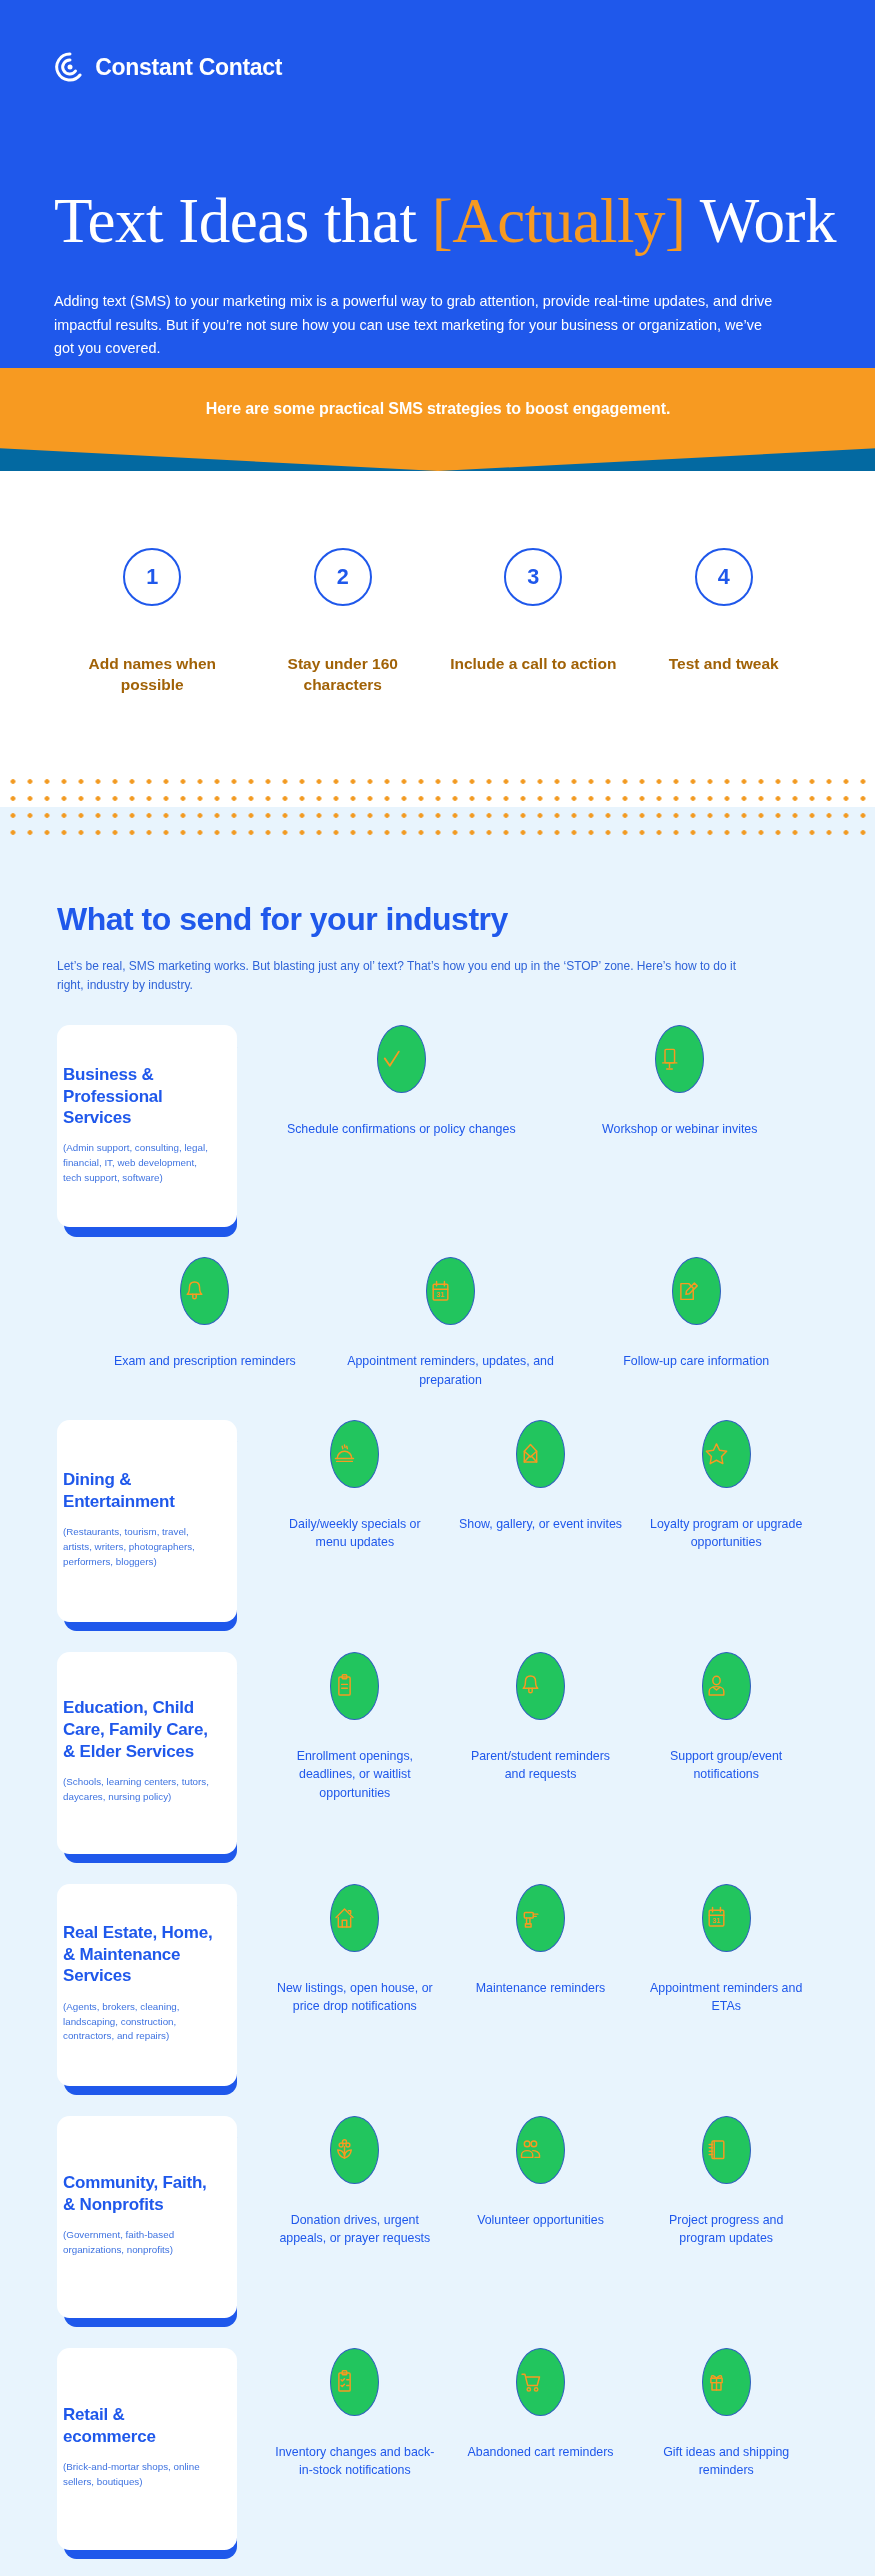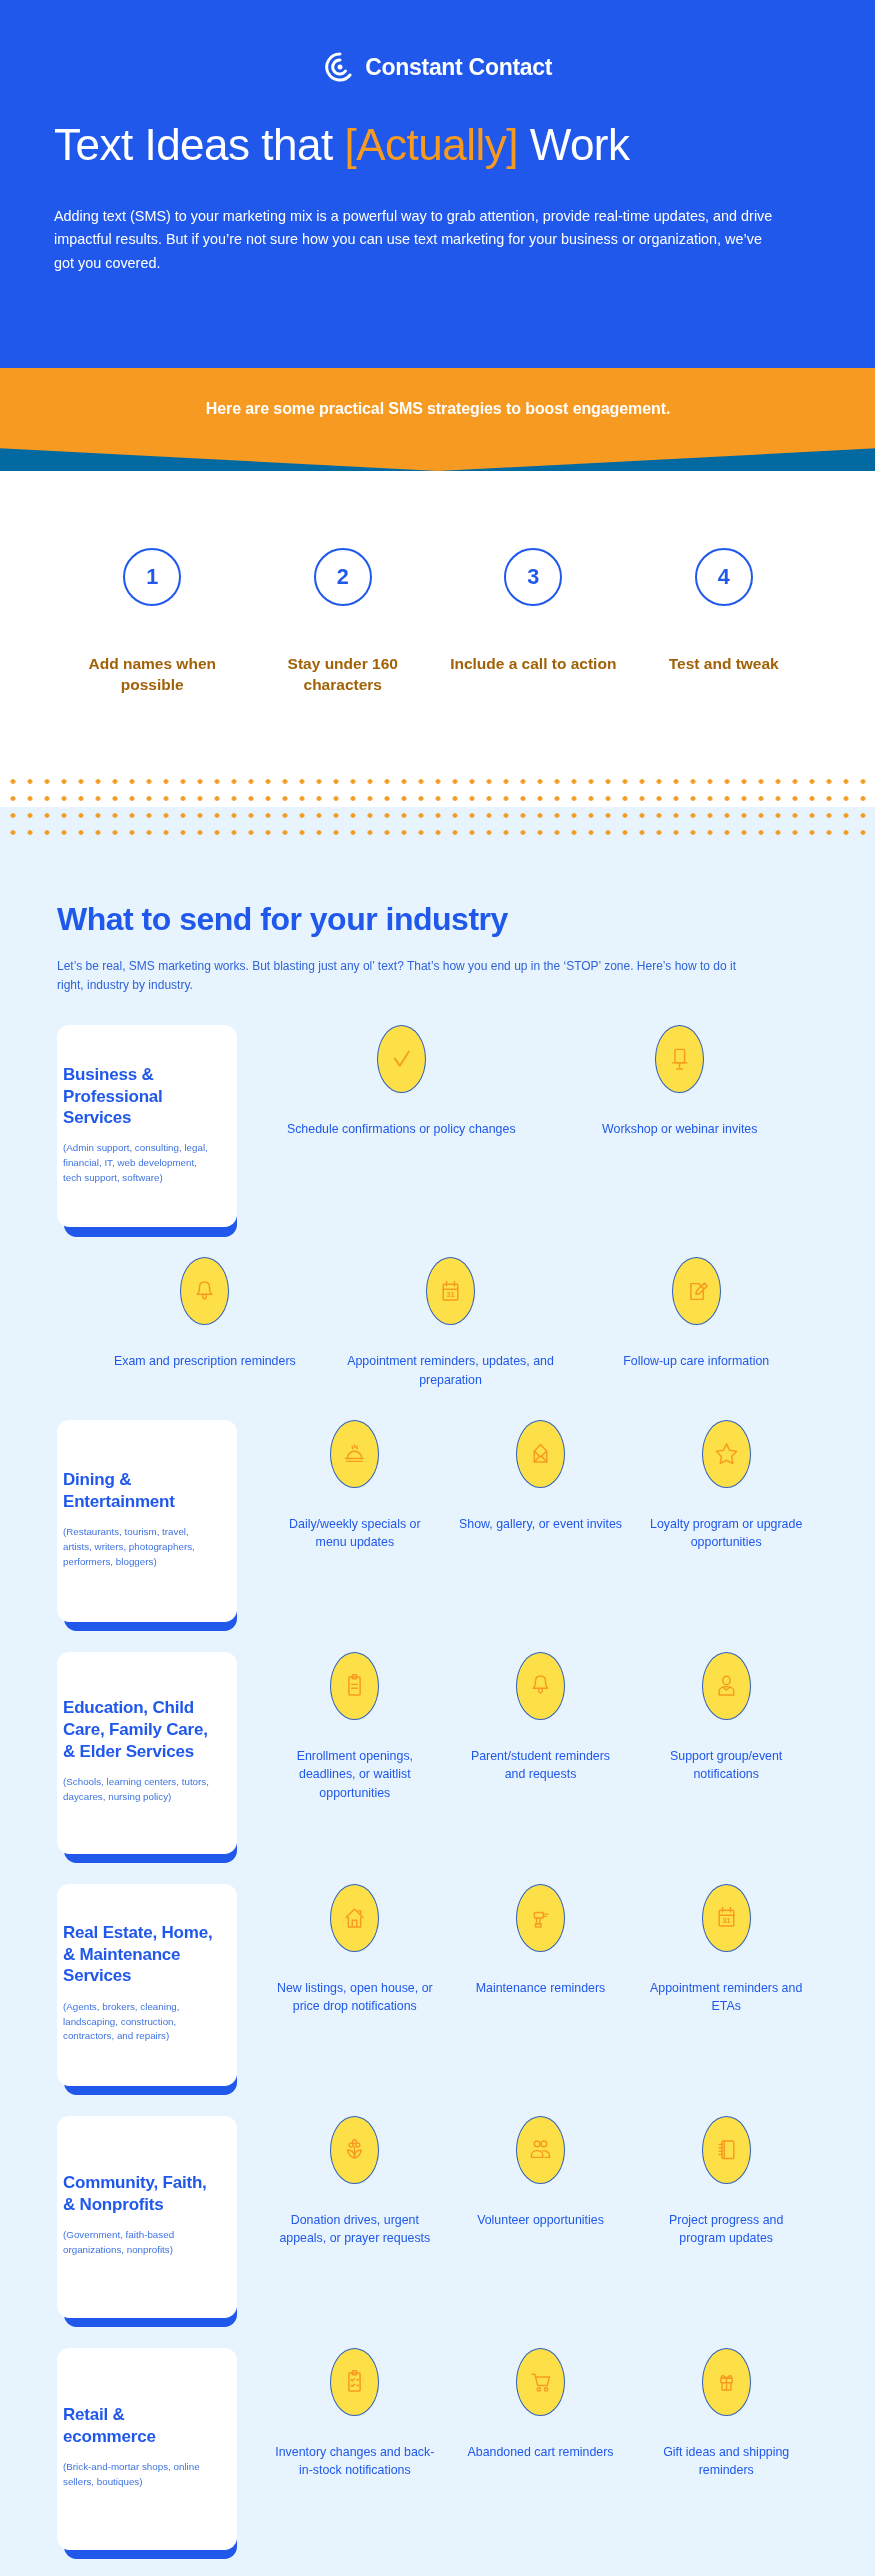--- a/index.html
+++ b/index.html
@@ -14,34 +14,35 @@
   }
   .page { width:876px; height:3709px; position:relative; }
 
   
   .hero {
     background:#1F58EB;
     height:368px;
     padding:49px 54px 0 54px;
     position:relative;
   }
-  .logo-row { display:flex; align-items:center; gap:9.3px; height:36px;justify-content:center; }
+  .logo-row { display:flex; align-items:center; gap:9.3px; height:36px; }
   .logo-mark { width:32px; height:32px; flex:0 0 32px; }
   .logo-word {
     color:#ffffff; font-size:23px; font-weight:700; letter-spacing:-0.3px;
     white-space:nowrap;
   }
   .hero-title {
-    margin-top:38px;
+    margin-top:104px;
     color:#ffffff;
-    font-size:44px;
+    font-size:63px;
     font-weight:400;
     letter-spacing:-0.5px;
     line-height:1.02;
     white-space:nowrap;
+    font-family:Liberation Serif, serif;
   }
   .hl-orange { color:#F79A21; font-weight:500; }
   .hero-sub {
     margin-top:37px;
     color:#ffffff;
     font-size:14.4px;
     line-height:1.62;
     max-width:721px;
     font-weight:300;
   }
@@ -122,22 +123,22 @@
   }
   .ind-desc {
     margin-top:12.4px; color:#3F73E0; font-size:9.8px;
     line-height:1.52; font-weight:300;
   }
   .ind-items { display:flex; flex:1; padding-left:25px; }
   .ind-item { flex:1; text-align:center; padding:0 11.3px; }
   .oval {
     width:49px; height:68px; margin:0 auto;
     border:1px solid #2F5FBF; border-radius:50%;
-    background:#fde047;
-    display:flex; align-items:center; justify-content:center;
+    background:#22c55e;
+    display:flex; align-items:center; 
   }
   .oval svg { width:27px; height:27px; }
   .ind-item-label {
     margin-top:27px; color:#1F58EB;
     font-size:12.4px; line-height:1.5; font-weight:400;
   }
 </style>
 </head>
 <body>
 

